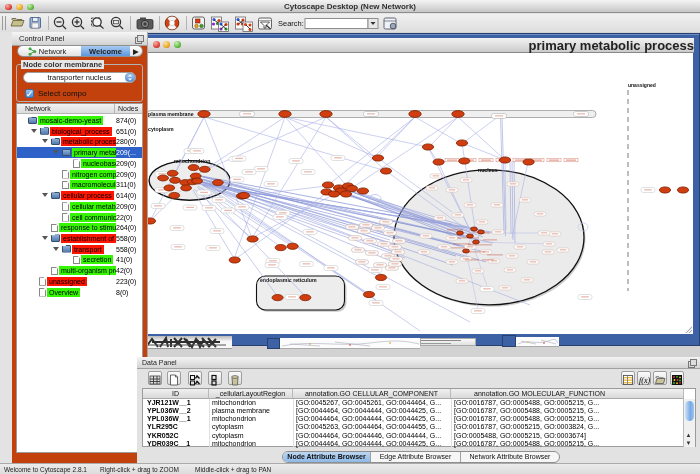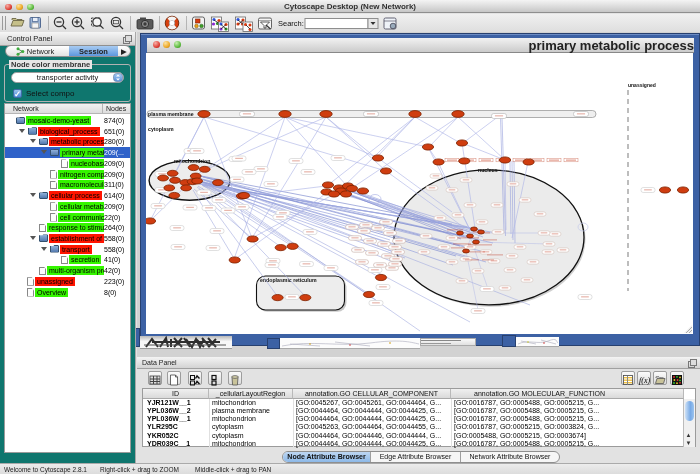--- a/index.html
+++ b/index.html
@@ -5,21 +5,21 @@
      background:#e3e3e3;overflow:hidden}
 .abs{position:absolute}
 
 #titlebar{left:0;top:0;width:700px;height:13px;
   background:linear-gradient(#f4f4f4,#d9d9d9 60%,#c6c6c6);border-bottom:1px solid #8e8e8e}
 #titlebar .t{width:100%;text-align:center;font-size:8px;font-weight:bold;color:#303030;line-height:13px}
 .tl{position:absolute;top:3.5px;width:6.8px;height:6.8px;border-radius:50%}
 
 #toolbar{left:0;top:14px;width:700px;height:18px;background:linear-gradient(#f0f0f0,#dedede)}
 
-#cp{left:0;top:32px;width:136px;height:431px;background:#0f766e;border-right:1px solid #a8a8a8}
+#cp{left:12px;top:32px;width:136px;height:431px;background:#c2410c;border-right:1px solid #a8a8a8}
 #cphead{left:0;top:0;width:135px;height:14px;background:linear-gradient(#f6f6f6,#d2d2d2);
   border-bottom:1px solid #9f9f9f;font-size:7.5px;color:#222;line-height:14px;padding-left:7px}
 #tabs{left:5px;top:13px;width:126px;height:11.5px;border:1px solid #8f8f8f;border-radius:6px;
   background:linear-gradient(#ffffff,#e2e2e2);display:flex;overflow:hidden;font-size:7.5px}
 #tabs .seg{height:100%;line-height:10px;text-align:center;color:#222}
 #tabs .sel{background:linear-gradient(#a7cbf2,#5e97de);font-weight:bold}
 
 #grp{left:4px;top:32px;width:127px;height:38px;border:1px solid #b2b2b2;border-radius:3px}
 #grplab{left:9px;top:27.5px;font-size:7.5px;font-weight:bold;color:#333;background:#e6e6e6;padding:0 2px}
 #combo{left:11px;top:40px;width:113px;height:11px;background:#fff;border:1px solid #9d9d9d;
@@ -597,32 +597,32 @@
 </svg>
 <div id="cp" class="abs">
  <div id="cphead" class="abs">Control Panel
    <svg class="abs" style="right:3px;top:3px" width="9" height="9">
         <rect x="0.5" y="2.5" width="6" height="6" fill="none" stroke="#777"></rect>
         <rect x="2.5" y="0.5" width="6" height="6" fill="#ddd" stroke="#777"></rect>
       </svg>
  </div>
  <div id="tabs" class="abs">
  <div class="seg" style="width:63px;padding-top:0.5px">&nbsp;&nbsp;&nbsp;Network</div>
- <div class="seg sel" style="width:49px;padding-top:0.5px">Session</div>
+ <div class="seg sel" style="width:49px;padding-top:0.5px">Welcome</div>
  <div class="seg" style="width:12px;padding-top:0.5px">▶</div>
 </div>
 <svg class="abs" style="left:16px;top:15px" width="9" height="9" viewBox="0 0 9 9">
  <circle cx="2" cy="1.8" r="1.5" fill="#3fae3f"></circle>
       <circle cx="6.8" cy="4.5" r="1.5" fill="#3fae3f"></circle>
  <circle cx="2" cy="7.2" r="1.5" fill="#3fae3f"></circle>
  <path d="M2.6 2.4 L6 4.2 M2.6 6.6 L6 4.8" stroke="#2e7e2e" stroke-width="0.8" fill="none"></path>
 </svg>
  <div id="grp" class="abs"></div>
  <div id="grplab" class="abs">Node color membrane</div>
- <div id="combo" class="abs">transporter activity</div>
+ <div id="combo" class="abs">transporter nucleus</div>
  <svg id="combostep" class="abs" style="left:113px;top:41px" width="10" height="9" viewBox="0 0 10 9">
  <rect x="0.5" y="0.5" width="9" height="8" rx="3" fill="url(#stepg)" stroke="#6f87a8" stroke-width="0.7"></rect>
  <defs>
         <linearGradient id="stepg" x1="0" y1="0" x2="0" y2="1">
           <stop offset="0" stop-color="#a5cbf2"></stop>
           <stop offset="1" stop-color="#5890da"></stop>
         </linearGradient>
       </defs>
  <path d="M3 3.6 L5 1.6 L7 3.6 Z M3 5.4 L5 7.4 L7 5.4 Z" fill="#fff"></path>
 </svg>

